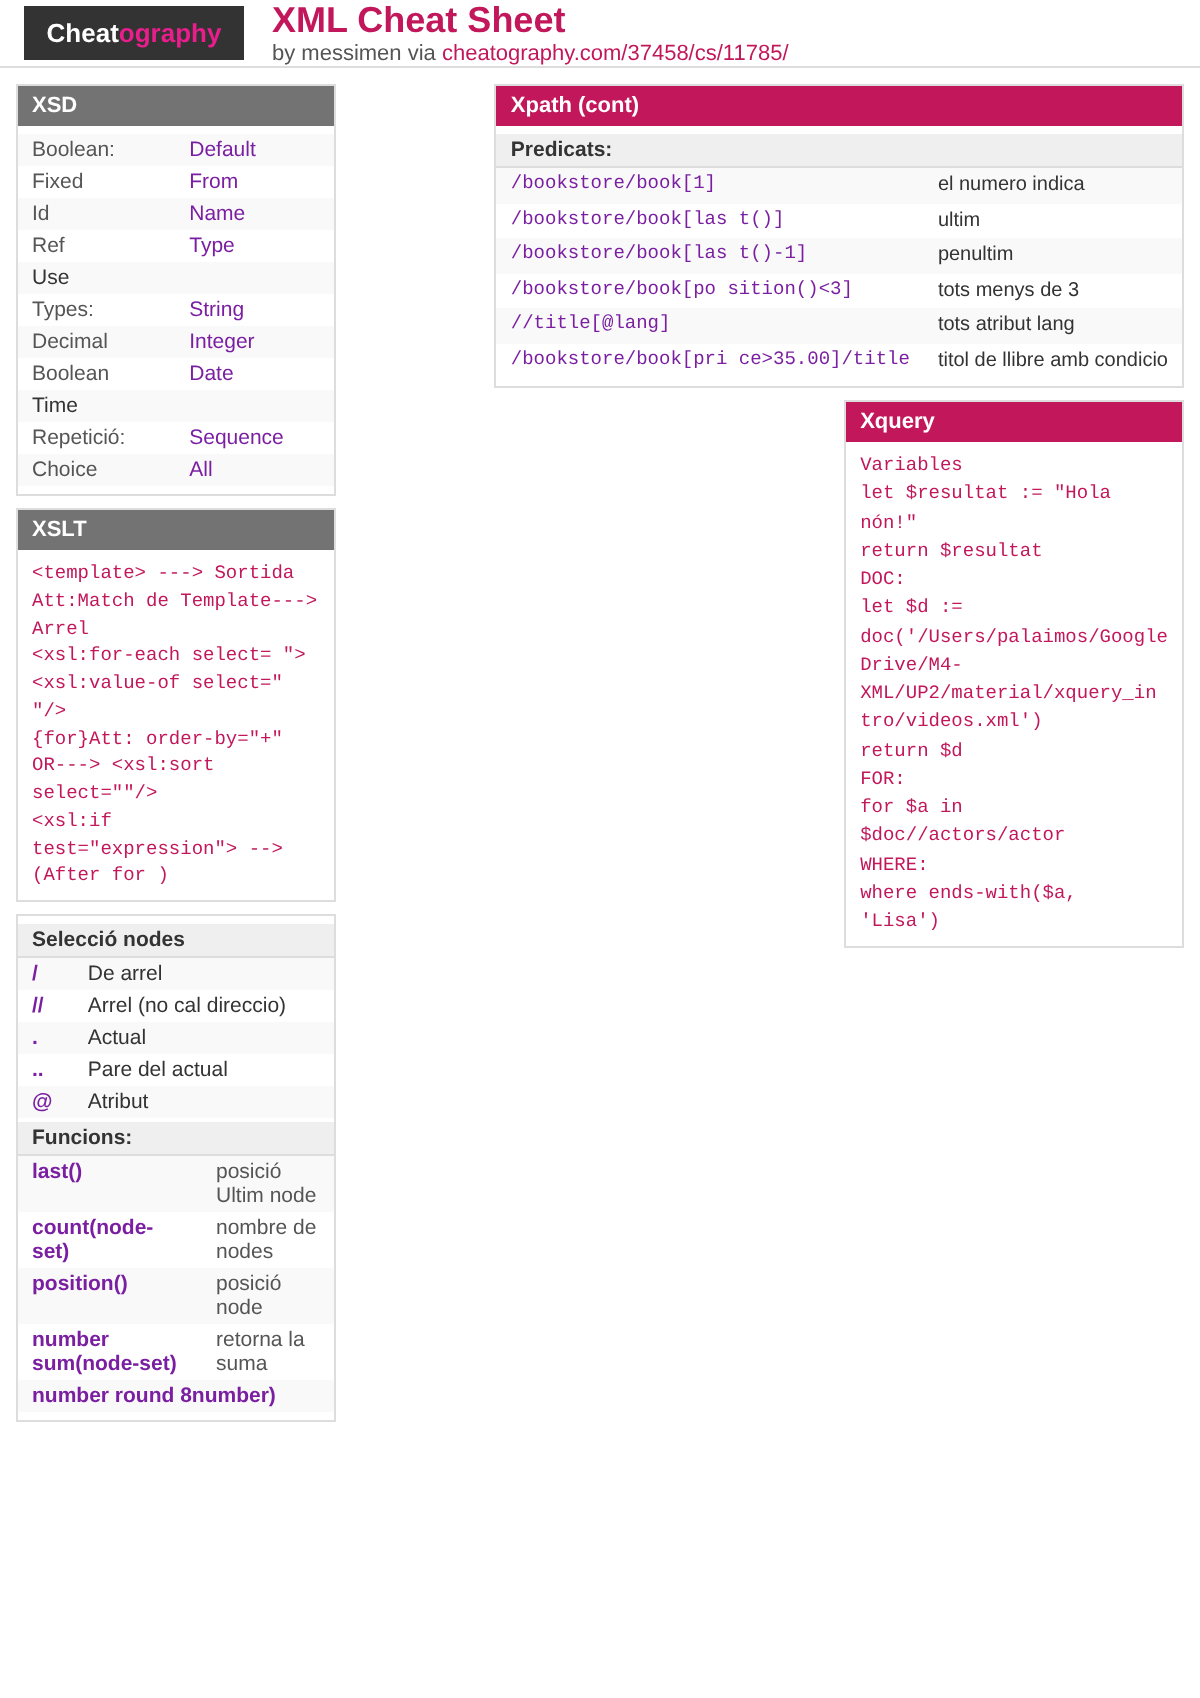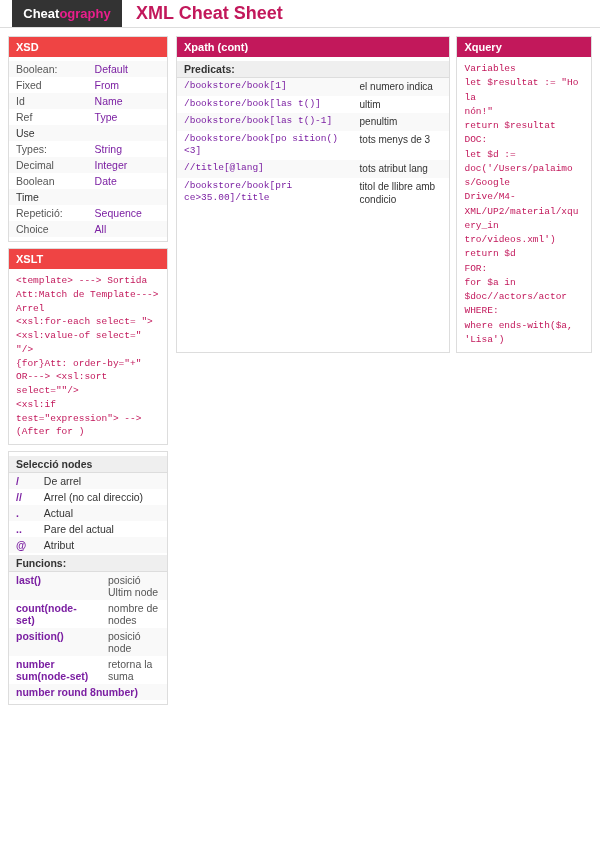--- a/index.html
+++ b/index.html
@@ -67,38 +67,39 @@
       width: 160px;
       flex-shrink: 0;
       display: flex;
       flex-direction: column;
       gap: 6px;
     }
 
     .col-right {
       flex: 1;
       display: flex;
-      flex-direction: row;
+      flex-direction: column;
       gap: 6px;
+      align-items: flex-end;
     }
 
     
     .section {
       border: 1px solid #ddd;
       background: #fff;
     }
 
     .section-header {
       padding: 4px 7px;
       font-weight: bold;
       font-size: 11px;
       color: #fff;
     }
 
-    .section-header.purple { background: #ef4444; }
+    .section-header.purple { background: #737373; }
     .section-header.pink { background: #c2185b; }
 
     .section-body {
       padding: 4px 0;
     }
 
     
     .xsd-table {
       width: 100%;
       border-collapse: collapse;
@@ -212,20 +213,24 @@
 <body>
 
 <div class="page">
 
   <div class="header">
     <div class="logo-box">
       Cheat<span>ography</span>
     </div>
     <div class="header-title">
       <h1>XML Cheat Sheet</h1>
+      <div class="byline">
+        <span>by messimen via</span>
+        <a href="#">cheatography.com/37458/cs/11785/</a>
+      </div>
     </div>
   </div>
 
   <div class="main-content">
 
     <div class="col-left">
 
       <div class="section">
         <div class="section-header purple">XSD</div>
         <div class="section-body">

